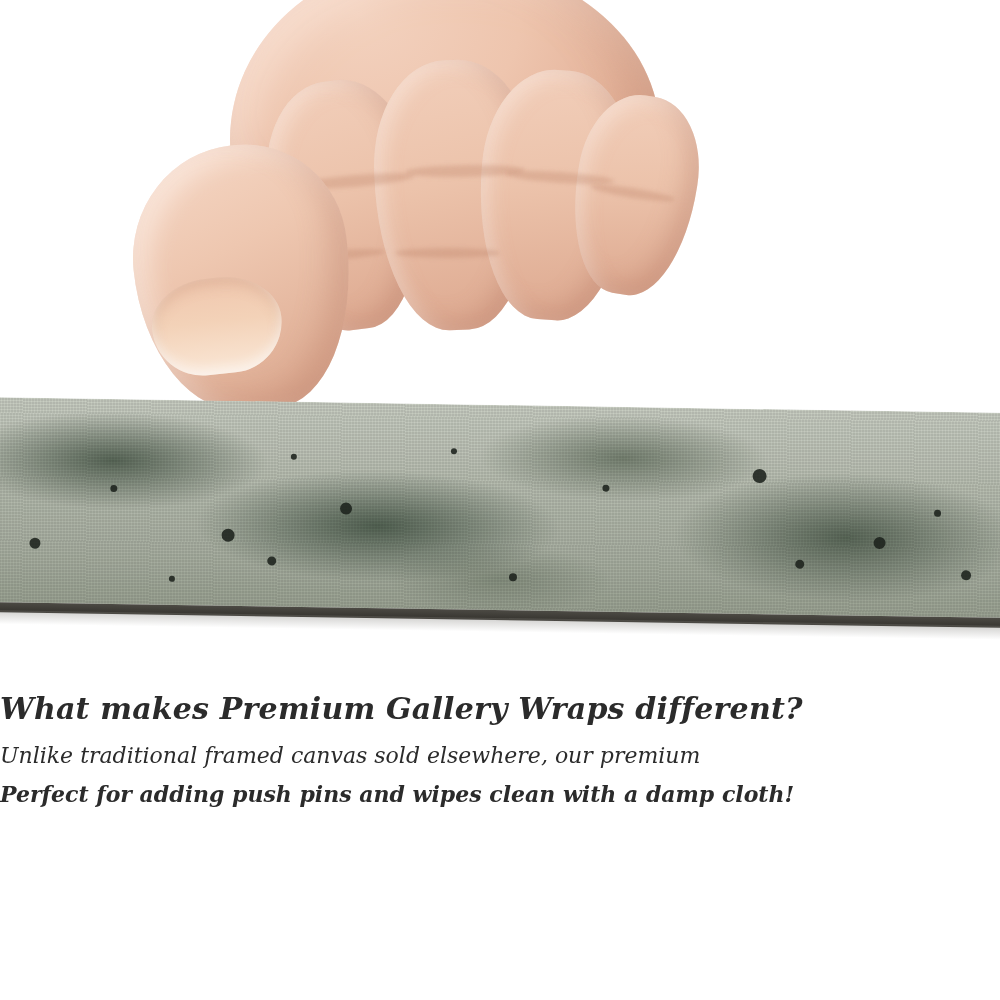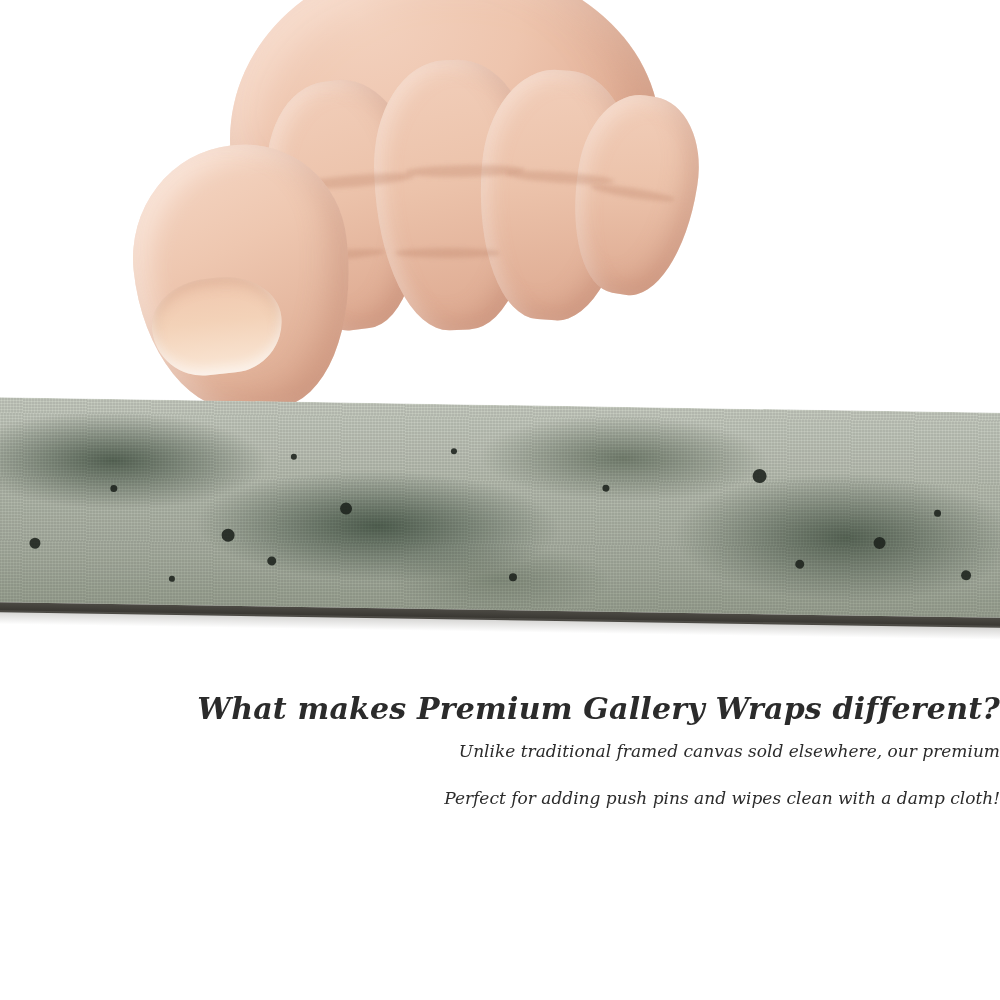--- a/index.html
+++ b/index.html
@@ -157,39 +157,40 @@
     background: linear-gradient(180deg, rgba(120,118,112,0.35) 0%, rgba(255,255,255,0) 100%);
     transform: rotate(0.9deg);
   }
 
   
   .caption {
     position: absolute;
     left: 0;
     top: 690px;
     width: 1000px;
-    text-align: right;
+    text-align: left;
     font-family: "DejaVu Serif", serif;
     font-style: italic;
     color: #2b2b2b;
   }
   .caption-heading {
     font-size: 30px;
     font-weight: 700;
     letter-spacing: 0.2px;
     margin: 0 0 10px 0;
     line-height: 1.25;
   }
   .caption-line {
-    font-size: 17px;
+    font-size: 22px;
     line-height: 1.62;
     font-weight: 400;
   }
   .caption-last {
-    margin-top: 20px;
+    margin-top: 4px;
+    font-weight: bold;
   }
 </style>
 </head>
 <body>
 
 <div class="page">
 
   <div class="photo">
 
     <div class="hand">

